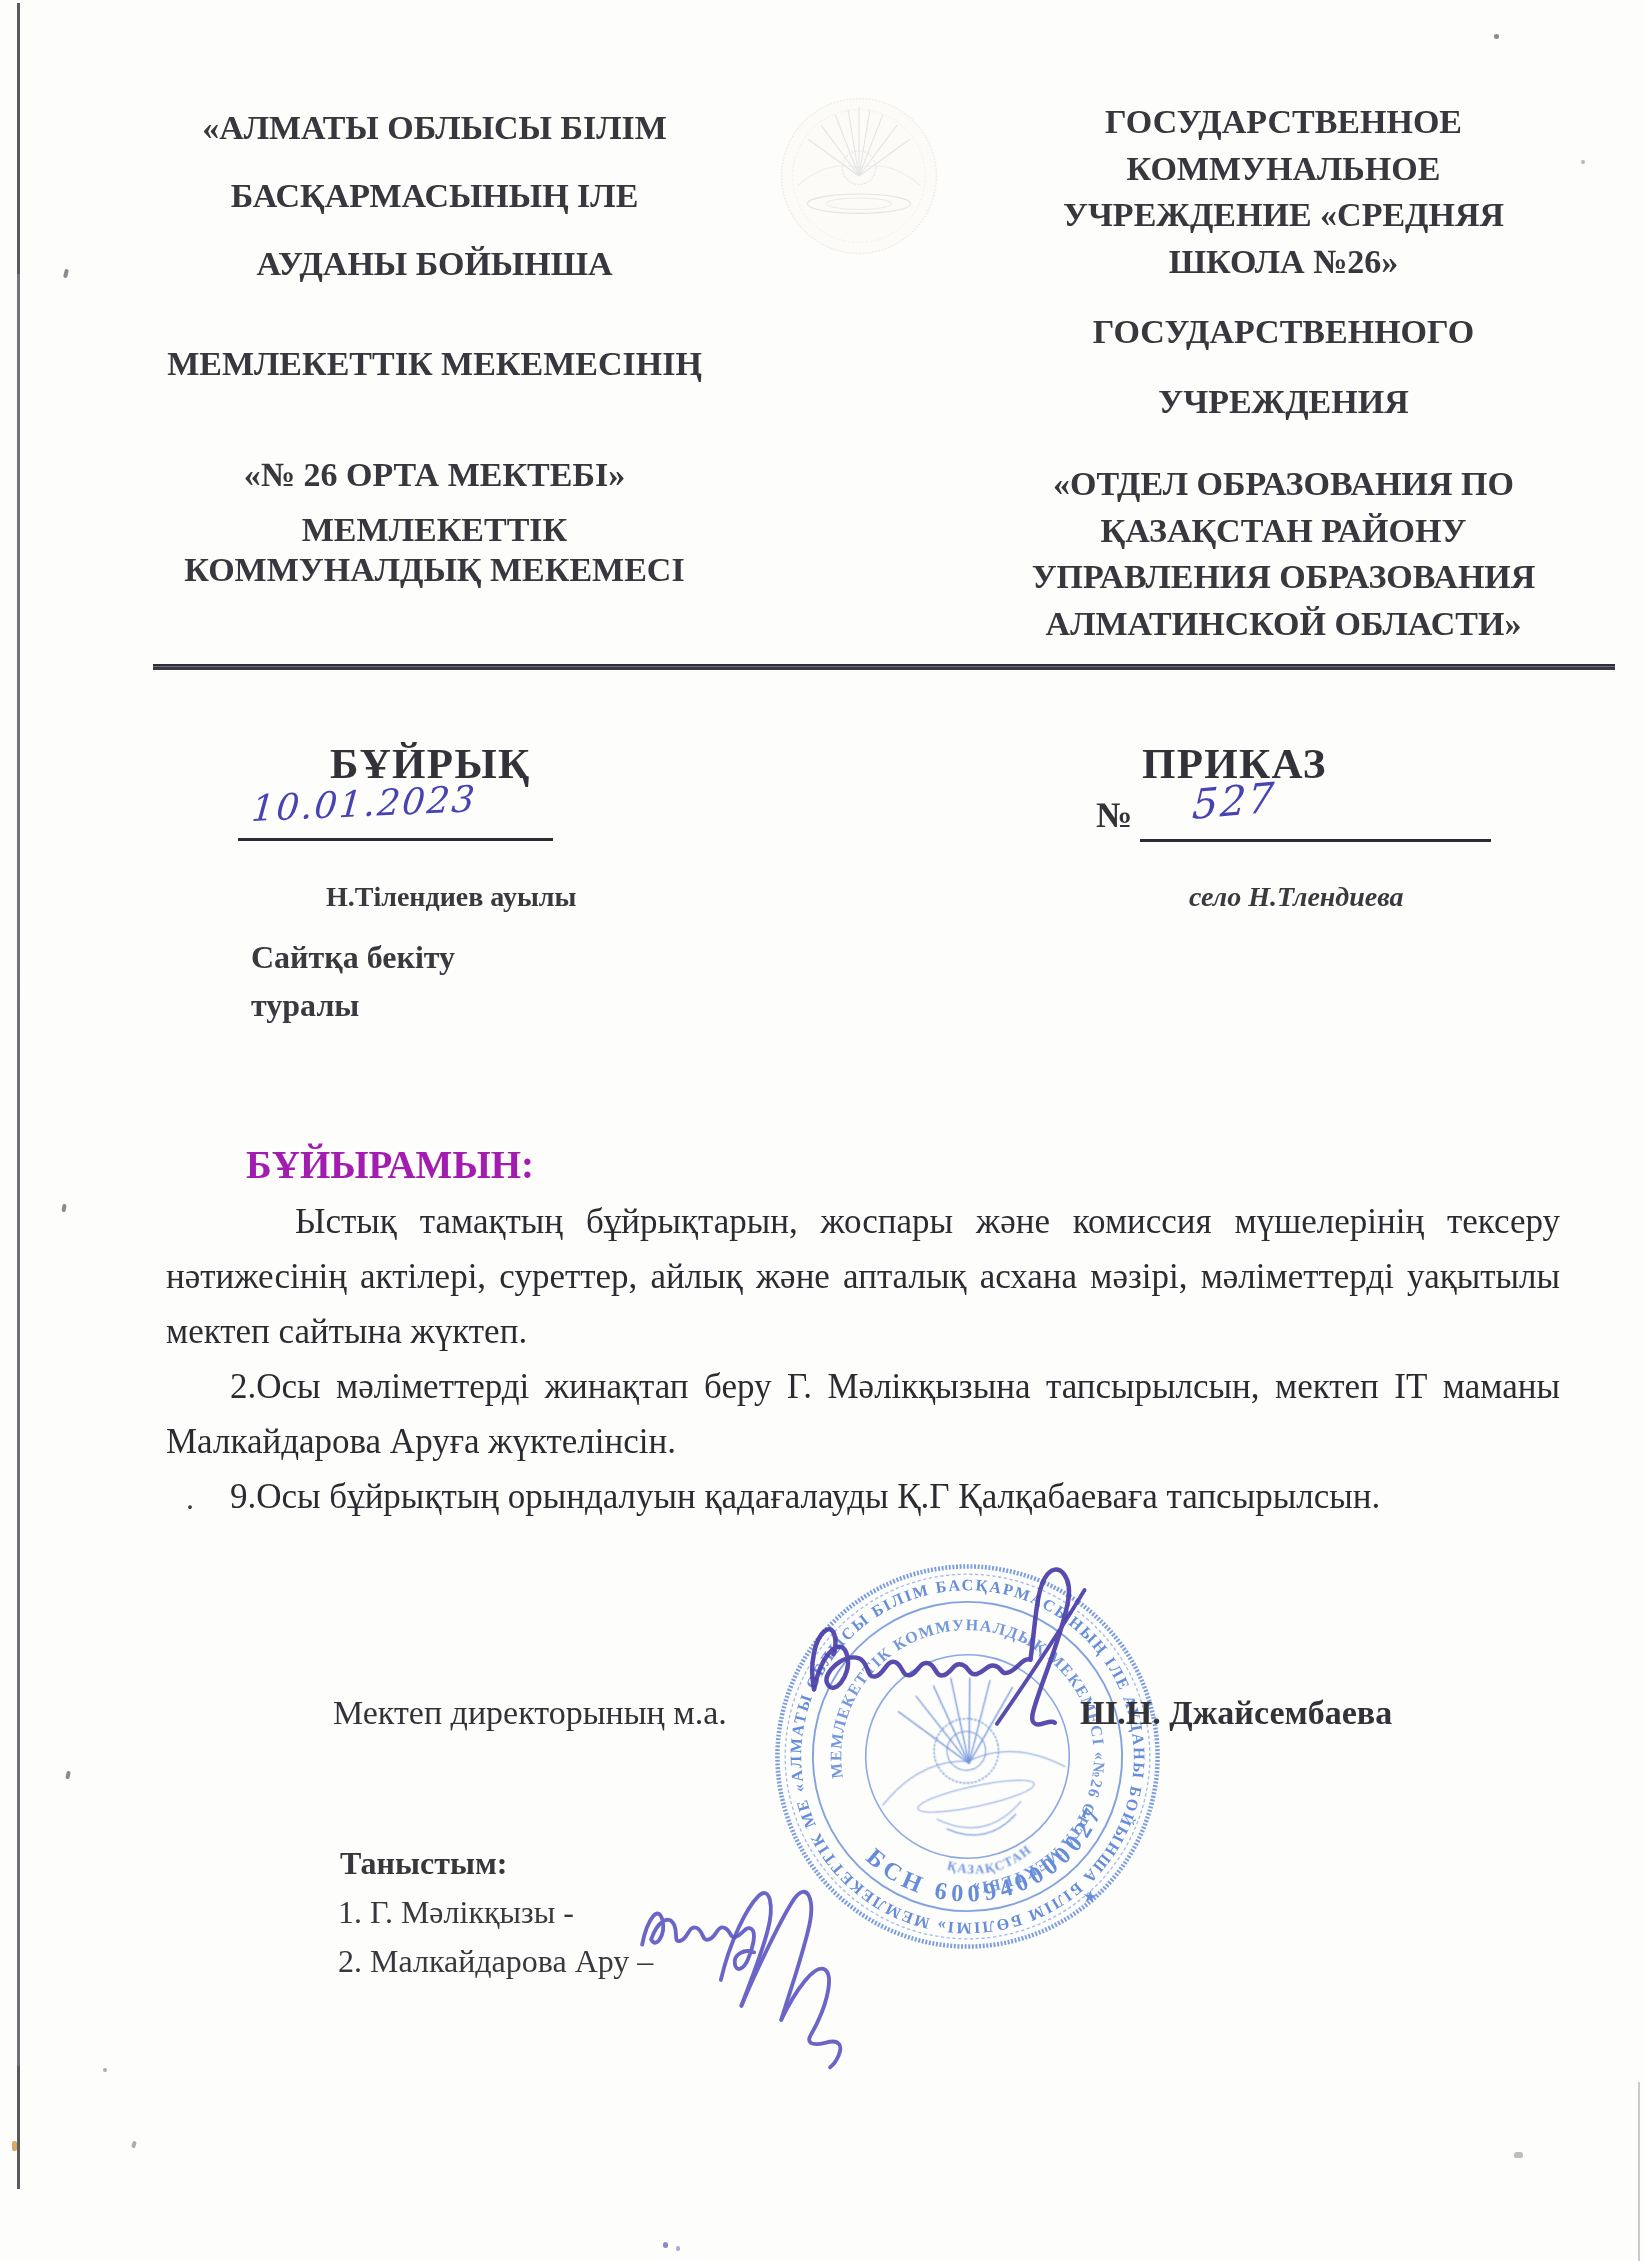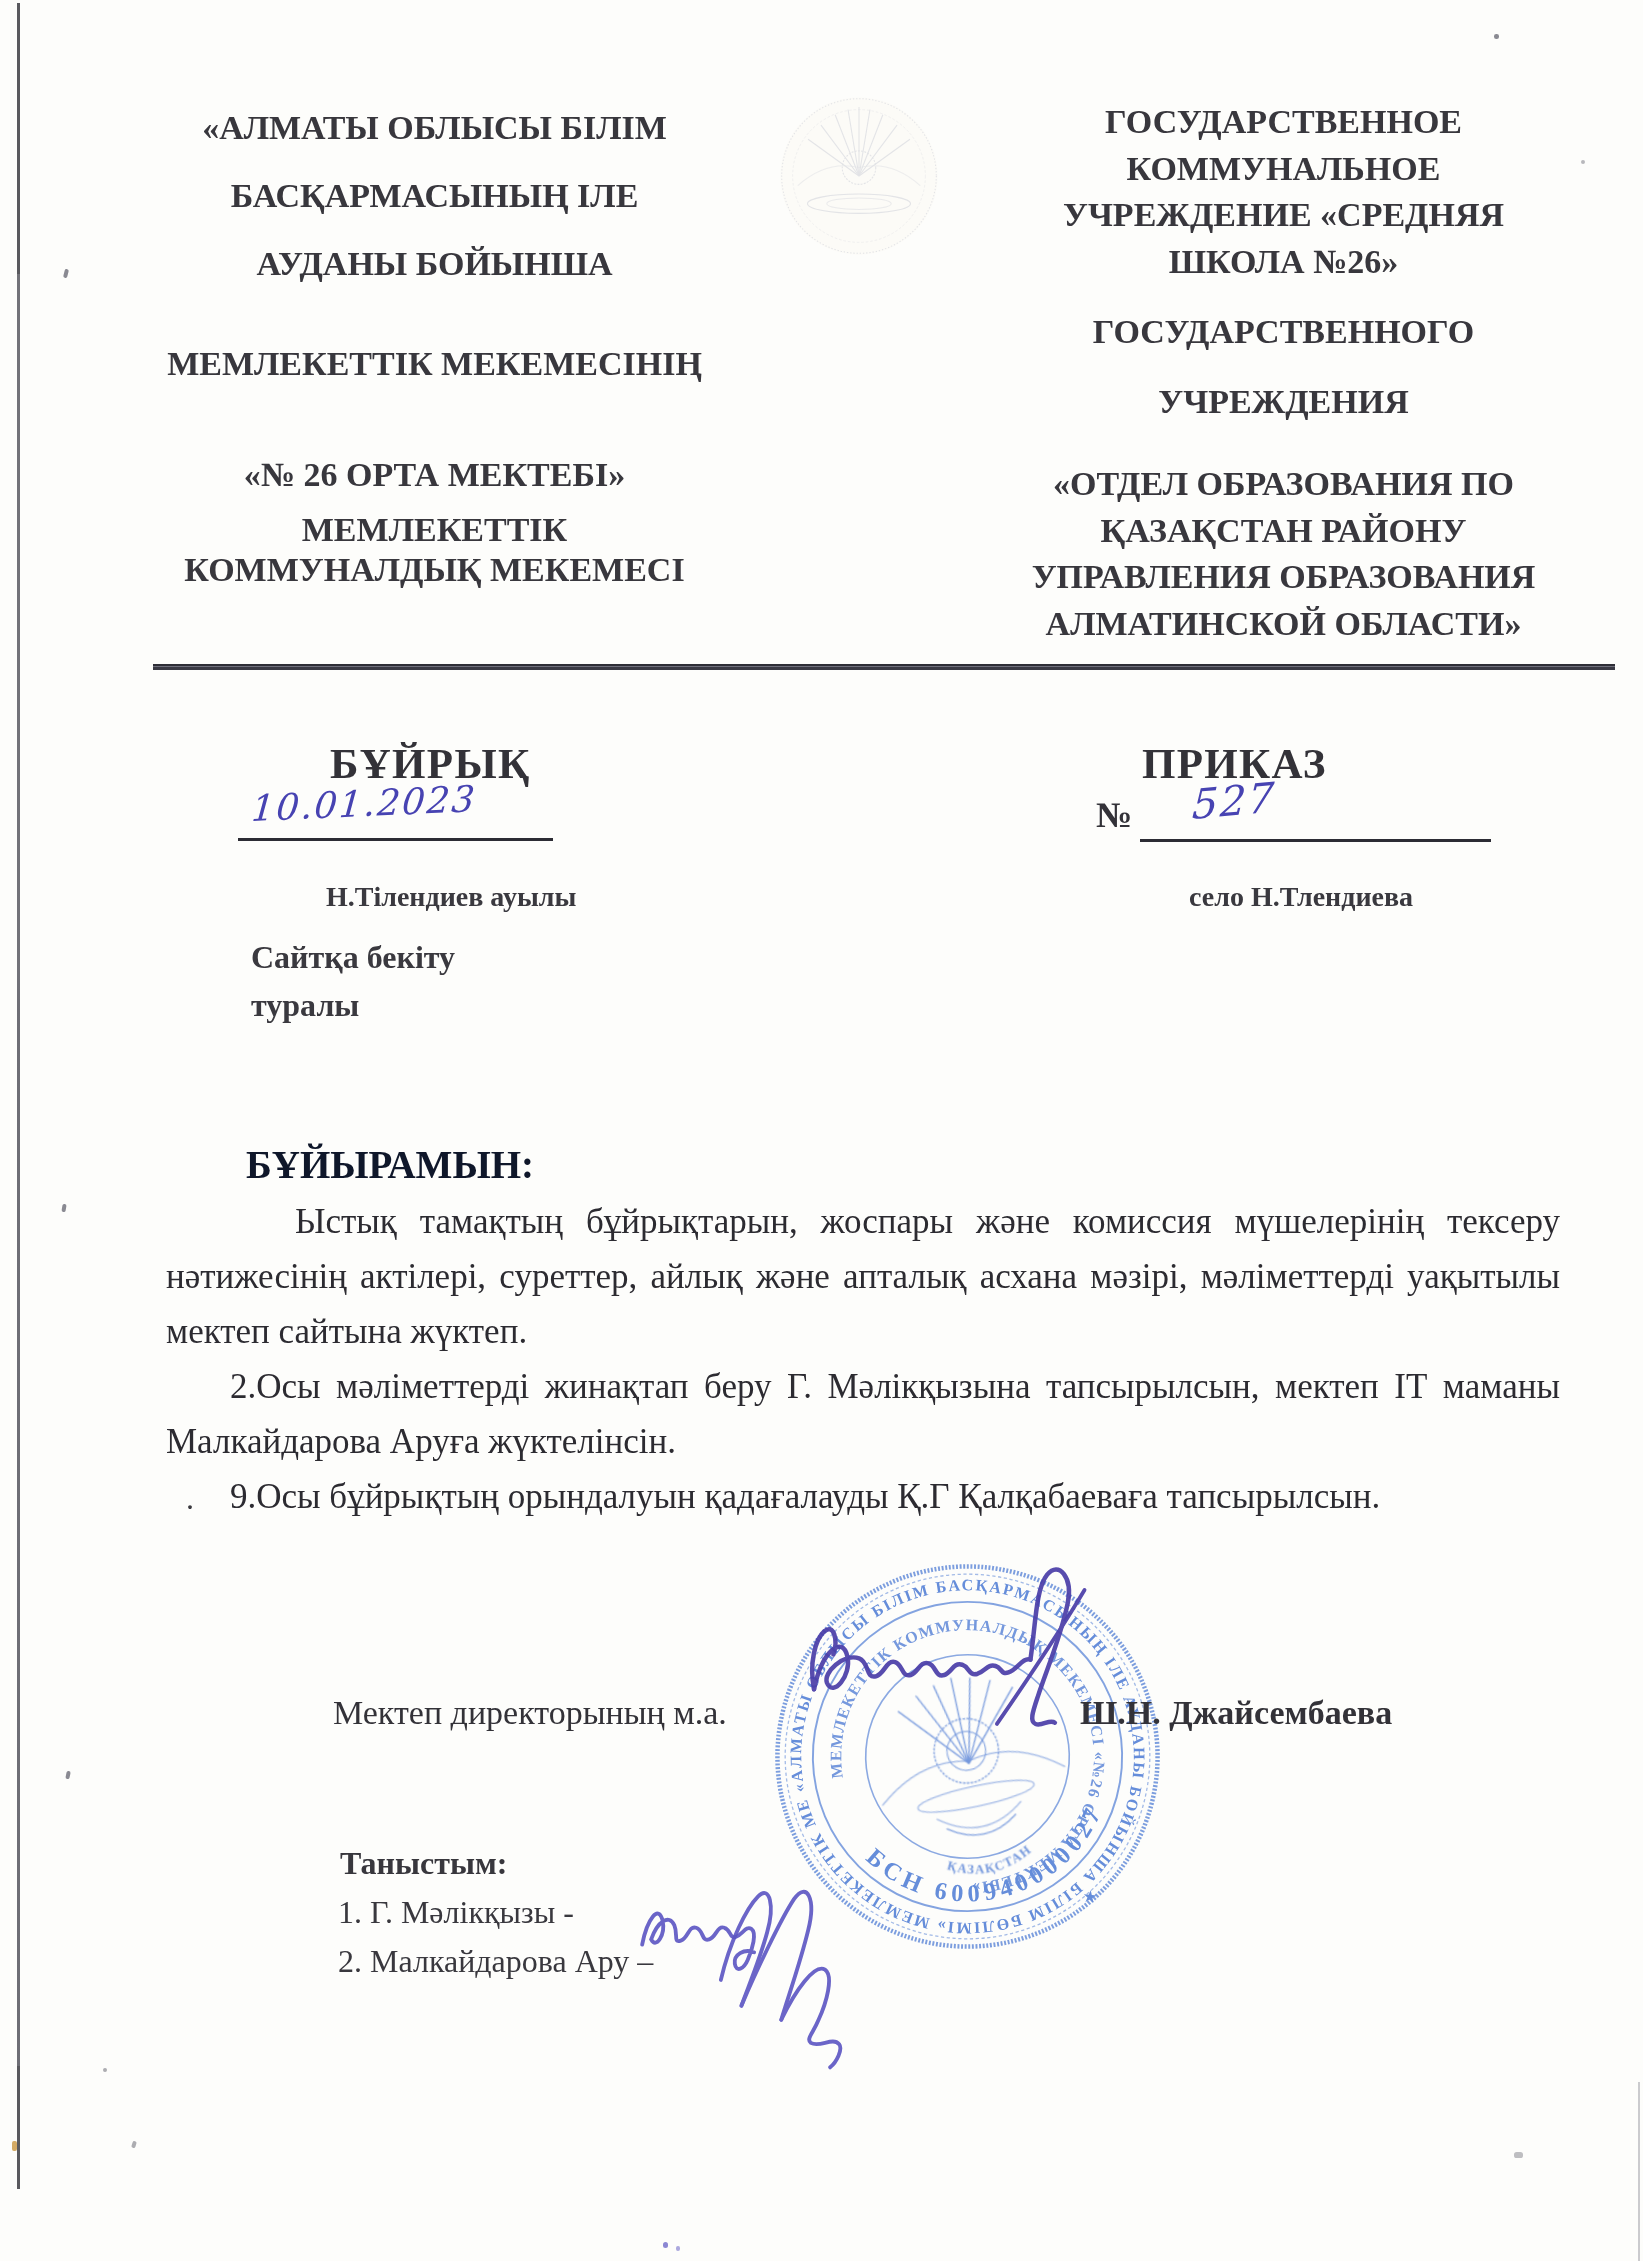--- a/index.html
+++ b/index.html
@@ -25,21 +25,21 @@
   }
   
   .t-order{font-weight:bold;font-size:43px;color:#333238;letter-spacing:1.3px;}
   .hand{
     font-family:"DejaVu Serif",serif;font-style:italic;color:#4743b2;
     letter-spacing:1.9px;transform:rotate(-2.5deg) skewX(-7deg);transform-origin:left bottom;
   }
   .u-line{height:3.2px;background:#2c2c34;}
   .place{font-weight:bold;font-size:28px;color:#3a393f;}
   .subject{left:251px;top:933px;font-weight:bold;font-size:32px;line-height:48px;color:#3a393f;}
-  .resolve{left:246px;top:1142px;font-weight:bold;font-size:39px;color:#0f172a;}
+  .resolve{left:246px;top:1142px;font-weight:bold;font-size:39px;color:#a21caf;}
   
   .body-text{
     left:166px;top:1194px;width:1394px;
     font-size:35px;line-height:55px;text-align:justify;color:#2c2b31;
   }
   .p1{text-indent:129px;}
   .p2,.p3{text-indent:64px;}
   .stray-dot{left:187px;top:1452px;font-size:32px;color:#3a393f;}
   
   .dir-role{left:333px;top:1694px;font-weight:normal;font-size:34px;color:#333238;}
@@ -125,21 +125,21 @@
 <div class="abs t-order" style="left:1142px;top:739px;">ПРИКАЗ</div>
 
 <div class="abs hand" style="left:250px;top:788px;font-size:36px;">10.01.2023</div>
 <div class="abs u-line" style="left:238px;top:838px;width:315px;"></div>
 
 <div class="abs" style="left:1096px;top:794px;font-weight:bold;font-size:36px;color:#333238;">№</div>
 <div class="abs hand" style="left:1191px;top:781px;font-size:41px;transform:rotate(-5deg) skewX(-8deg);">527</div>
 <div class="abs u-line" style="left:1140px;top:839px;width:351px;"></div>
 
 <div class="abs place" style="left:326px;top:881px;">Н.Тілендиев ауылы</div>
-<div class="abs place" style="left:1189px;top:881px;">село Н.Тлендиева</div>
+<div class="abs place" style="left:1189px;top:881px;font-style:italic;">село Н.Тлендиева</div>
 
 <div class="abs subject">
   <div>Сайтқа бекіту</div>
   <div>туралы</div>
 </div>
 
 <div class="abs resolve">БҰЙЫРАМЫН:</div>
 
 <div class="abs body-text">
   <div class="p1">Ыстық тамақтың бұйрықтарын, жоспары және комиссия мүшелерінің тексеру нәтижесінің актілері, суреттер, айлық және апталық асхана мәзірі, мәліметтерді уақытылы мектеп сайтына жүктеп.</div>

